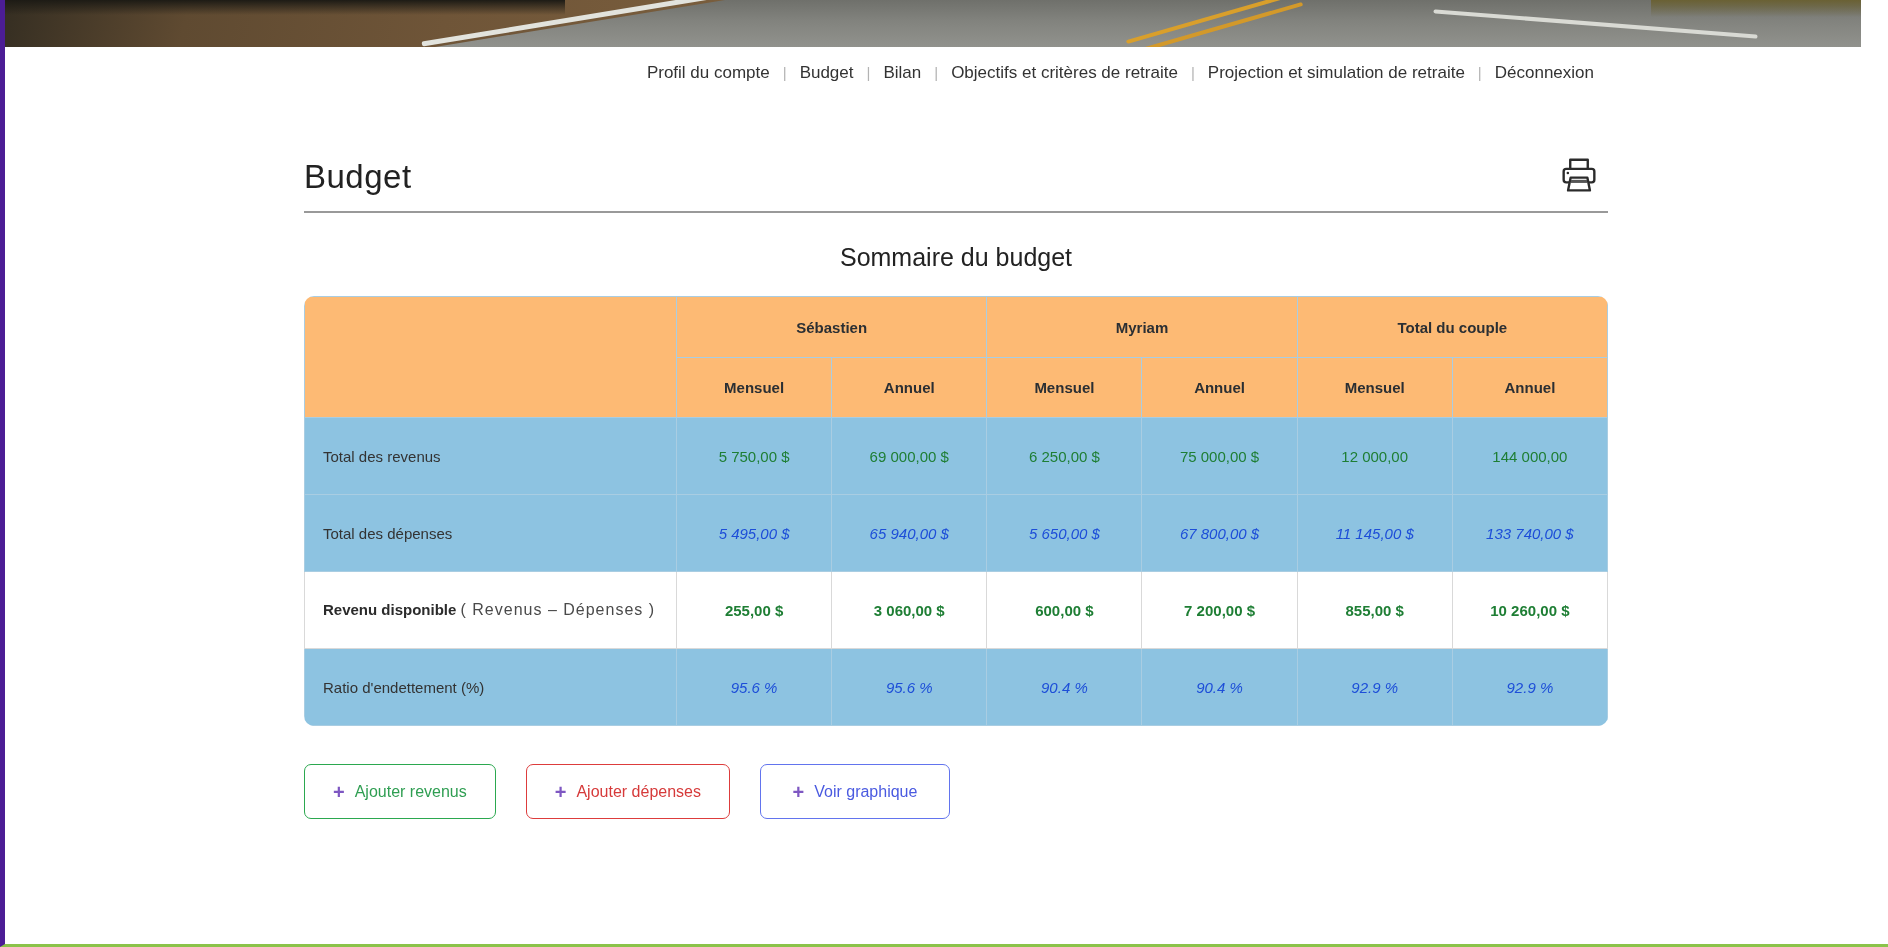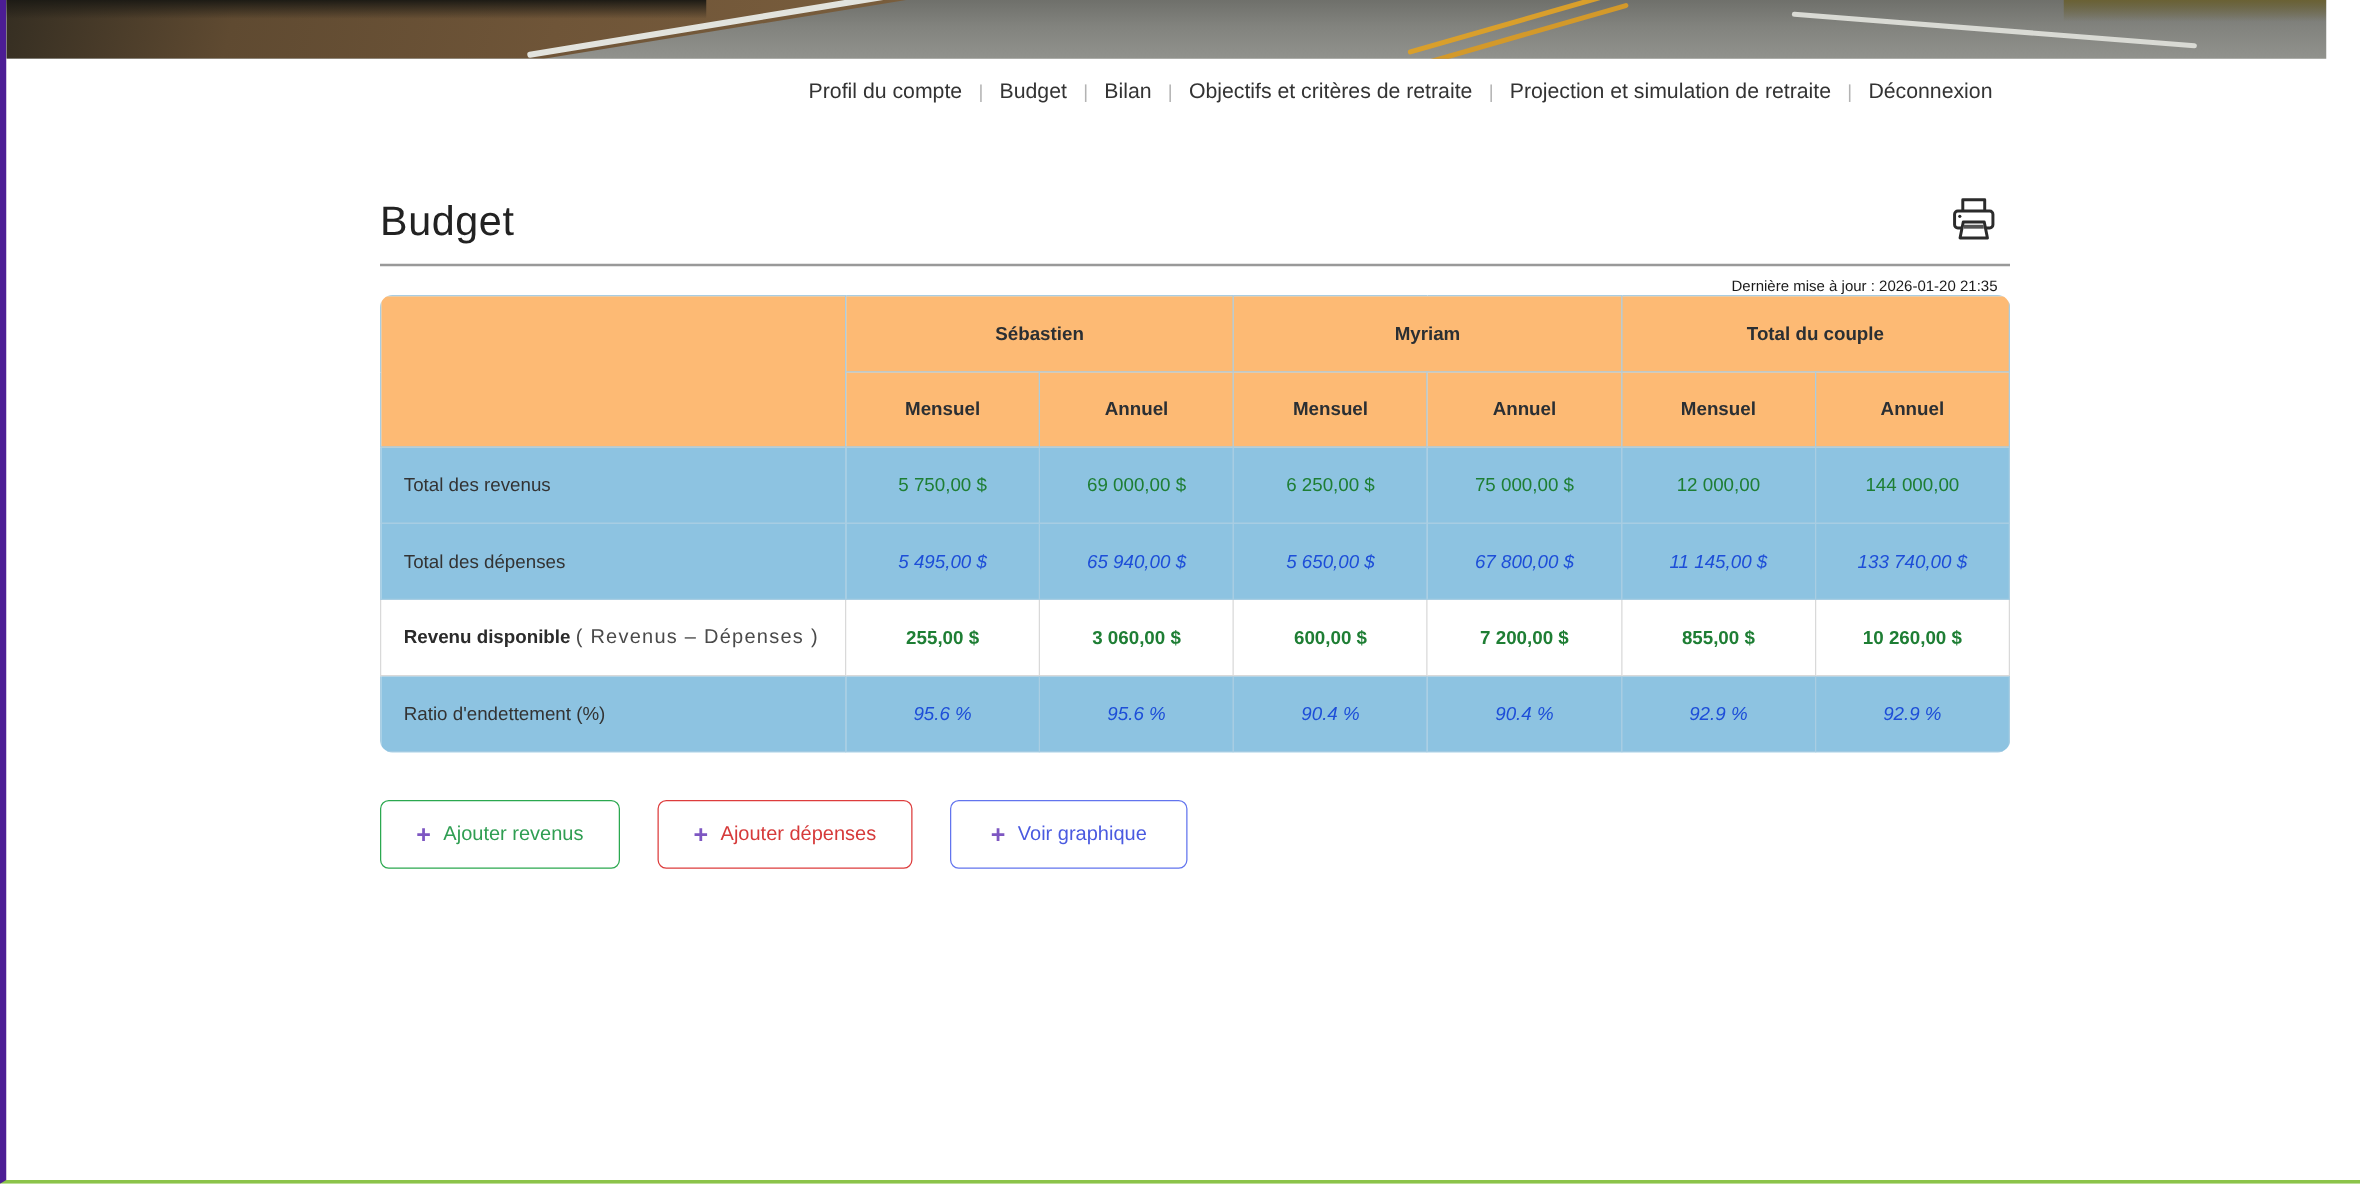--- a/index.html
+++ b/index.html
@@ -97,21 +97,21 @@
   
   .table-wrap { border-radius: 10px; overflow: hidden; }
   table { width: 100%; border-collapse: collapse; table-layout: fixed; }
   th, td { border: 1px solid #a9cde2; font-size: 15px; }
   thead th {
     background: #fdba74; color: #2b2f33; font-weight: bold; text-align: center;
   }
   tr.group-row th { height: 61px; }
   tr.subhead-row th { height: 60px; }
   th.corner { width: 372px; }
-  tbody td { height: 61px; background: #8dc3e1; }
+  tbody td { height: 77px; background: #8dc3e1; }
   td.label-cell { text-align: left; padding-left: 18px; color: #333; }
   td.val { text-align: center; }
   tr.row-white td { background: #ffffff; border-color: #d9d9d9; }
   tr.row-white td.label-cell { font-weight: bold; color: #2b2b2b; }
   .note { font-weight: normal; font-size: 16px; color: #4a4a4a; letter-spacing: 1px; }
   .green { color: #1e7e34; }
   .red { color: #1d4ed8; font-style: italic; }
   .bold { font-weight: bold; }
 
   
@@ -155,22 +155,22 @@
           <path d="M7.2 7.6 V2.6 h9.6 v5" fill="#ffffff"></path>
           <rect x="3.6" y="7.6" width="16.8" height="7.4" rx="1.4" fill="#ffffff"></rect>
           <circle cx="5.9" cy="9.9" r="0.7" fill="#2b2b2b" stroke="none"></circle>
           <path d="M7.4 12.4 h9.2 l1.4 7 h-12 z" fill="#ffffff"></path>
           <rect x="7.6" y="13.6" width="8.8" height="1.7" fill="#555" stroke="none"></rect>
         </svg>
       </button>
     </div>
 
     <div class="rule"></div>
-    <div class="last-update">Dernière mise à jour : 2026-01-20 21:35</div>
-
+
+    <h2>Sommaire du budget</h2>
 
     <div class="table-wrap">
       <table>
         <thead>
           <tr class="group-row">
             <th class="corner" rowspan="2"></th>
             <th colspan="2">Sébastien</th>
             <th colspan="2">Myriam</th>
             <th colspan="2">Total du couple</th>
           </tr>

